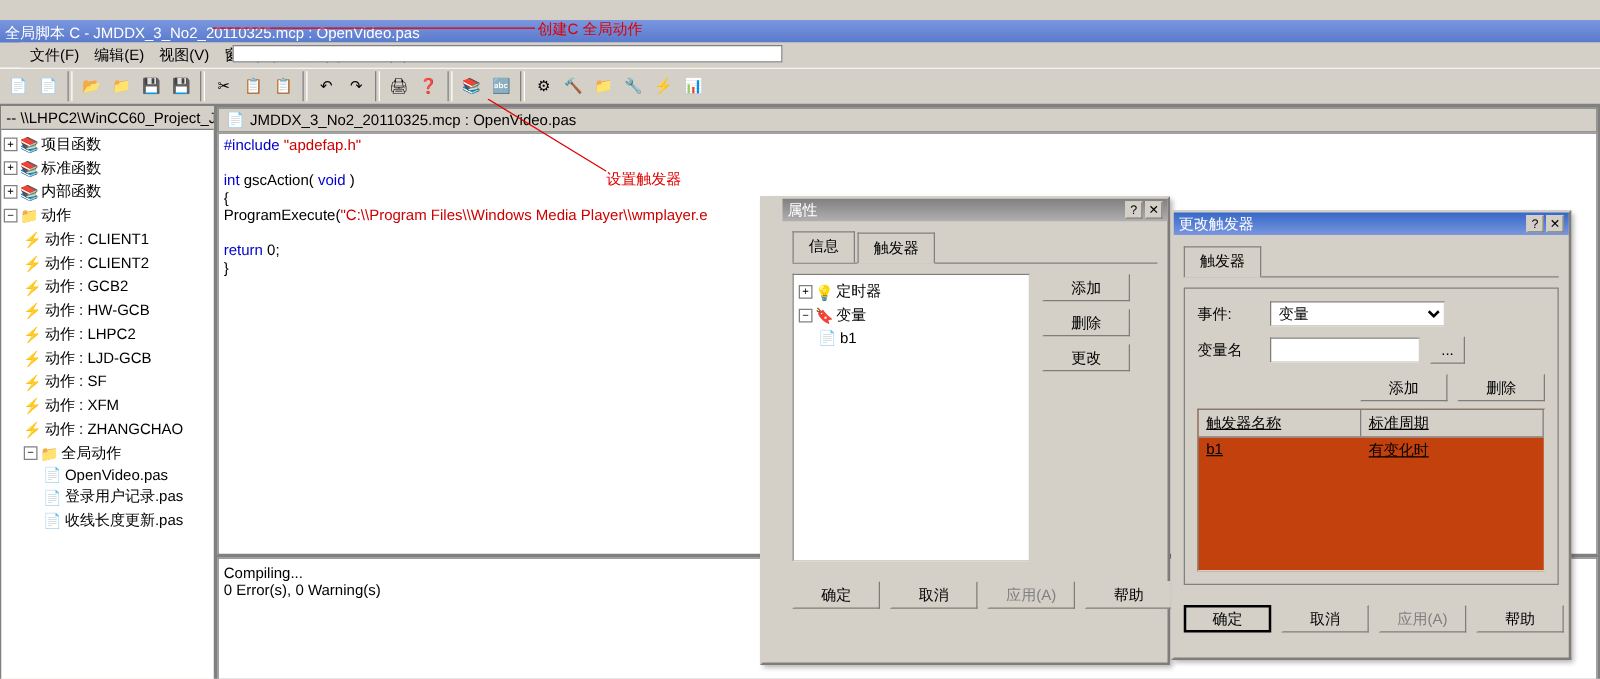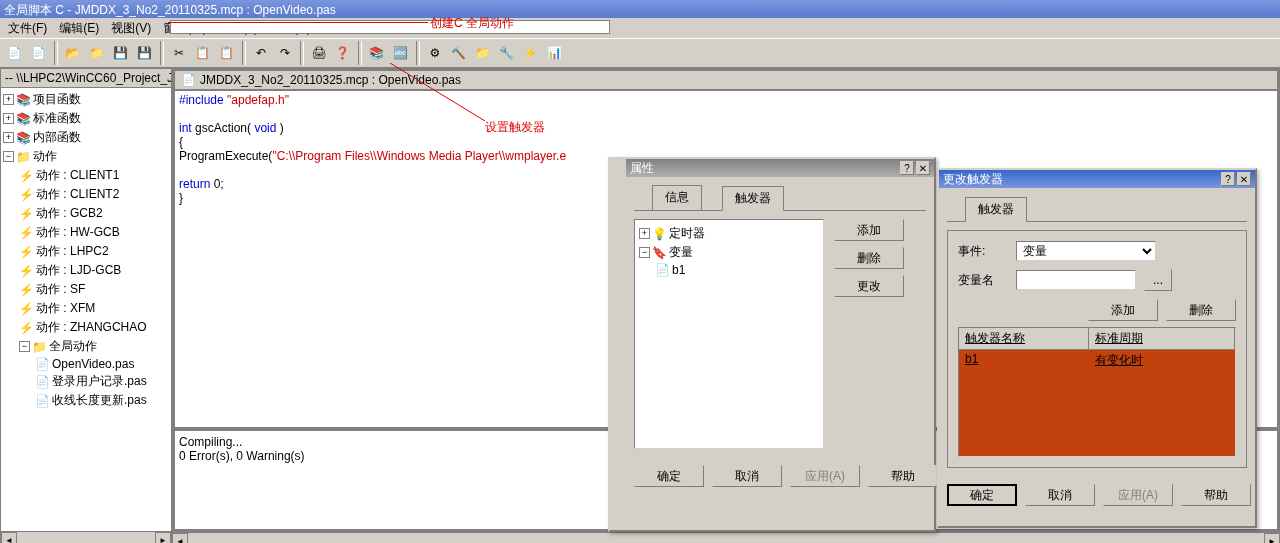--- a/index.html
+++ b/index.html
@@ -1,18 +1,18 @@
 <!DOCTYPE html>
 <html><head>
 <meta charset="utf-8">
 <style>
 * { box-sizing: border-box; margin: 0; padding: 0; font-family: "Microsoft YaHei", SimSun, sans-serif; font-size: 12px; }
 body { background: #d4d0c8; width: 1280px; height: 543px; overflow: hidden; position: relative; }
-.titlebar { background: linear-gradient(#7a96df, #5a7acc); color: #fff; height: 18px; padding: 2px 4px; }
-.menubar { background: #d4d0c8; height: 20px; display: flex; align-items: center; padding: 0 4px; gap: 4px; position: relative; }
+.titlebar { background: linear-gradient(#7a96df, #5a7acc); color: #fff; height: 18px; padding: 2px 4px; margin-top: 16px; }
+.menubar { background: #d4d0c8; height: 20px; display: flex; align-items: center; padding: 0 4px; gap: 4px; position: relative; margin-left: 16px; }
 .menubar span { padding: 0 4px; cursor: default; }
 .annotation-red { color: #e00000; position: absolute; }
 .annotation-line { position: absolute; border-top: 1px solid #e00000; }
 .toolbar { background: #d4d0c8; height: 30px; display: flex; align-items: center; gap: 2px; padding: 2px 4px; border-top: 1px solid #fff; border-bottom: 1px solid #808080; }
 .toolbar .sep { width: 4px; height: 24px; border-left: 1px solid #808080; border-right: 1px solid #fff; margin: 0 2px; }
 .tb-btn { width: 22px; height: 22px; display: flex; align-items: center; justify-content: center; border: 1px solid transparent; }
 .main { display: flex; height: 480px; }
 .sidebar { width: 172px; background: #fff; border: 1px solid #808080; display: flex; flex-direction: column; }
 .sidebar-hdr { background: #d4d0c8; padding: 2px 4px; border-bottom: 1px solid #808080; white-space: nowrap; overflow: hidden; }
 .tree { flex: 1; overflow: auto; padding: 2px; }
@@ -26,21 +26,21 @@
 .editor { flex: 1; background: #fff; border: 1px solid #808080; margin: 0 2px; padding: 2px 4px; font-family: "Courier New", monospace; position: relative; }
 .code-line { white-space: pre; }
 .kw-blue { color: #0000cc; } .kw-red { color: #cc0000; }
 .output { height: 100px; background: #fff; border: 1px solid #808080; margin: 2px; padding: 4px; }
 .dialog { position: absolute; background: #d4d0c8; border: 2px outset #d4d0c8; box-shadow: 2px 2px 4px rgba(0,0,0,0.3); }
 .dialog-title { background: linear-gradient(#3668c8, #7a96df); color: #fff; padding: 3px 4px; display: flex; justify-content: space-between; align-items: center; height: 18px; }
 .dialog-title-inactive { background: linear-gradient(#808080, #b0b0b0); }
 .dlg-close { width: 14px; height: 14px; background: #d4d0c8; border: 1px outset #d4d0c8; display: flex; align-items: center; justify-content: center; font-size: 10px; color: #000; }
 .dlg-body { padding: 8px; }
 .tabs { display: flex; border-bottom: 1px solid #808080; margin-bottom: 8px; }
-.tab { padding: 3px 12px; background: #d4d0c8; border: 1px solid #808080; border-bottom: none; margin-right: 2px; position: relative; margin-left: 18px; }
+.tab { padding: 3px 12px; background: #d4d0c8; border: 1px solid #808080; border-bottom: none; margin-right: 2px; position: relative; }
 .tab.active { background: #d4d0c8; top: 1px; z-index: 1; border-bottom: 1px solid #d4d0c8; }
 .btn { min-width: 70px; height: 22px; background: #d4d0c8; border: 1px outset #d4d0c8; padding: 2px 8px; cursor: default; }
 .btn.default { border: 2px solid #000; padding: 1px 7px; }
 .btn:disabled { color: #808080; }
 .dlg-buttons { display: flex; gap: 8px; padding: 8px; }
 .field-row { display: flex; align-items: center; gap: 8px; margin-bottom: 8px; }
 .field-row label { min-width: 50px; }
 select, input[type=text] { border: 1px inset #d4d0c8; background: #fff; padding: 1px 2px; height: 20px; }
 .listbox { background: #c2410c; border: 1px inset #d4d0c8; text-decoration: underline; }
 .listbox-hdr { display: flex; background: #d4d0c8; border-bottom: 1px solid #808080; }

